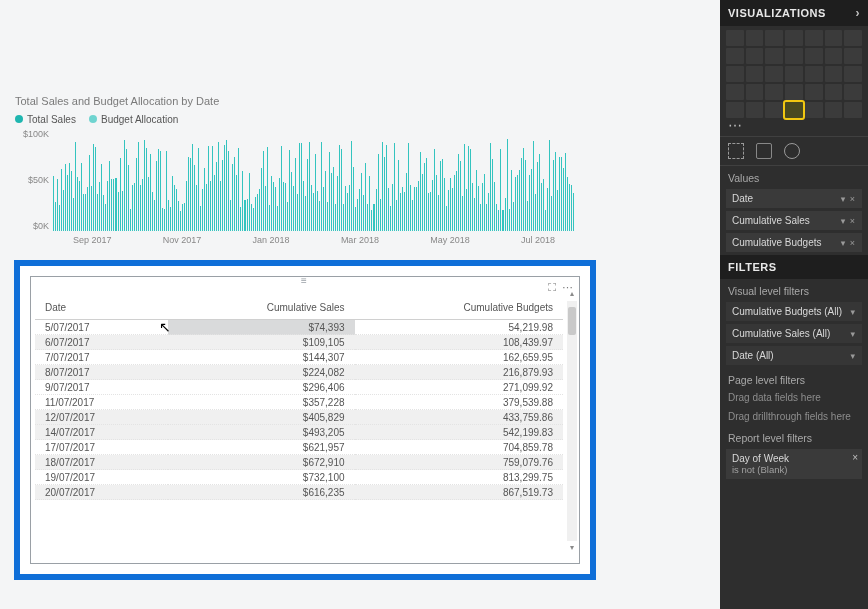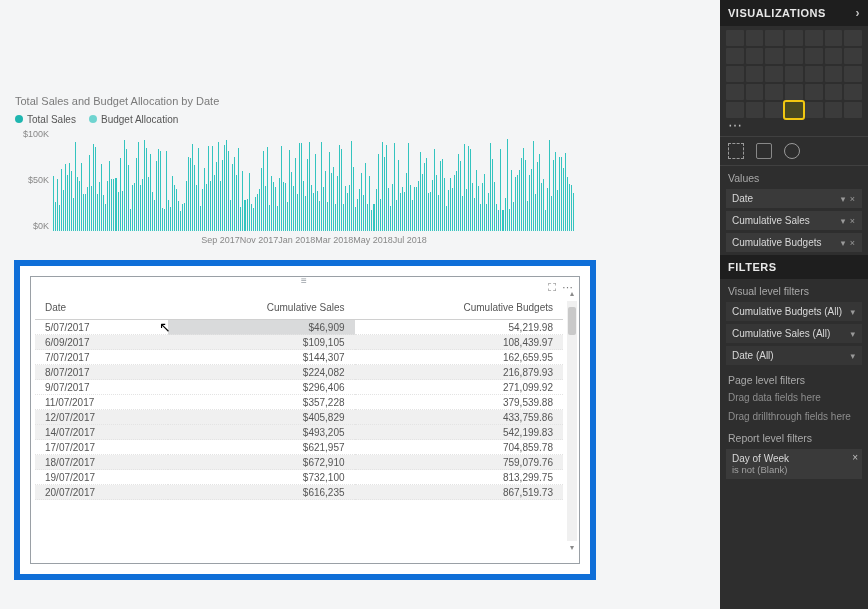--- a/index.html
+++ b/index.html
@@ -56,21 +56,21 @@
     display: flex; align-items: flex-end; gap: 1px;
     overflow: hidden;
   }
   .bars div {
     flex: 1 1 0;
     background: #34c4bf;
     min-width: 1px;
   }
   .x-axis {
     margin-left: 38px;
-    display: flex; justify-content: center;
+    display: flex; justify-content: space-between;
     font-size: 9px; color: #888; margin-top: 4px;
     padding: 0 20px;
   }
   
   .table-outer {
     position: absolute;
     left: 14px; top: 260px;
     width: 582px; height: 320px;
     border: 6px solid #0f6fd8;
     background: #fff;
@@ -500,25 +500,25 @@
           <thead>
             <tr>
               <th>Date</th>
               <th class="r">Cumulative Sales</th>
               <th class="r">Cumulative Budgets</th>
             </tr>
           </thead>
           <tbody id="tblbody">
               <tr class="hover">
                 <td>5/07/2017</td>
-                <td class="r sel">$46,909</td>
+                <td class="r sel">$74,393</td>
                 <td class="r">54,219.98</td>
               </tr>
               <tr class="stripe">
-                <td>6/09/2017</td>
+                <td>6/07/2017</td>
                 <td class="r">$109,105</td>
                 <td class="r">108,439.97</td>
               </tr>
               <tr>
                 <td>7/07/2017</td>
                 <td class="r">$144,307</td>
                 <td class="r">162,659.95</td>
               </tr>
               <tr class="stripe">
                 <td>8/07/2017</td>

